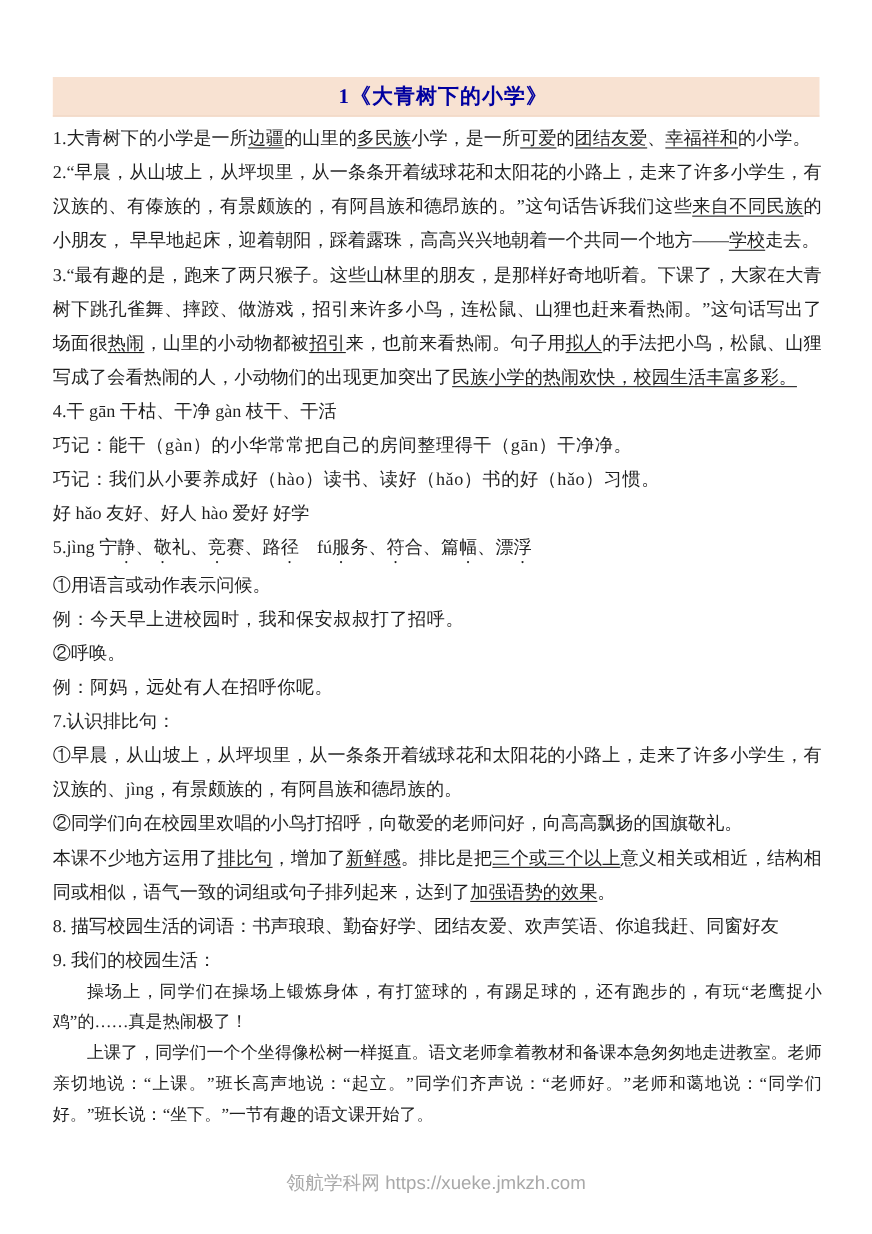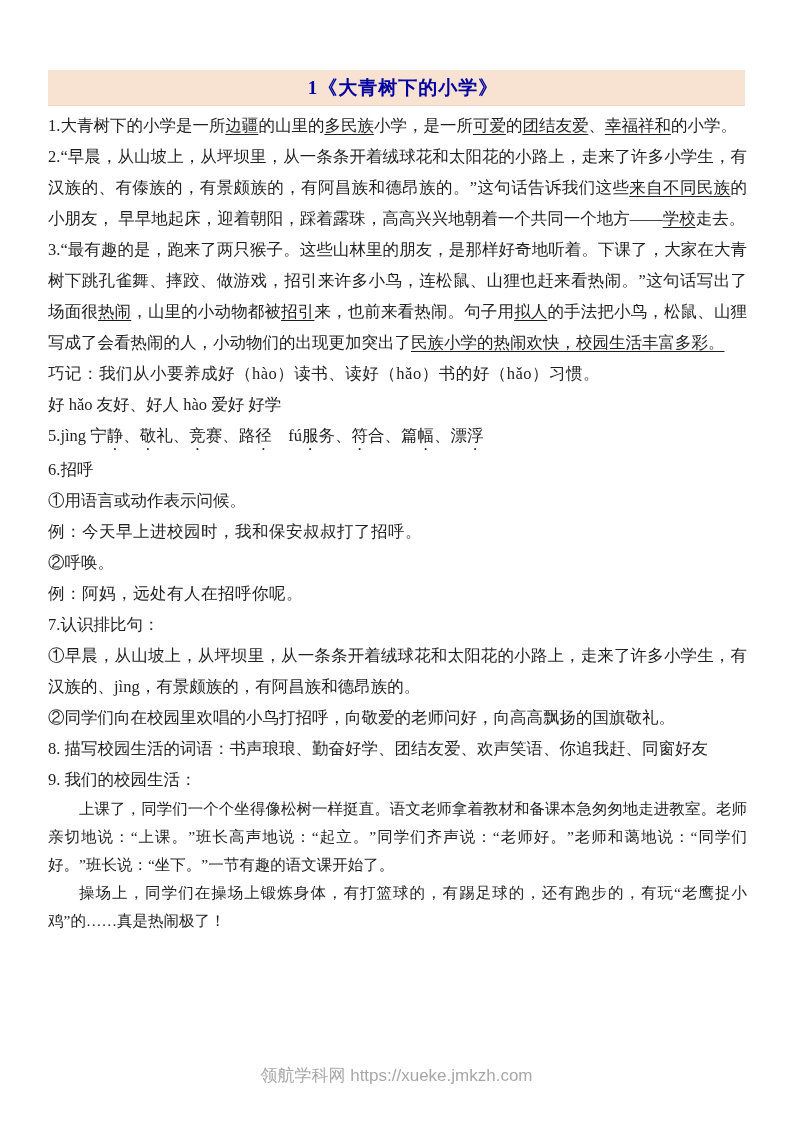--- a/index.html
+++ b/index.html
@@ -91,34 +91,36 @@
 <div class="page">
 
   <div class="title-band">
     <span class="title-text">1《大青树下的小学》</span>
   </div>
 
   <div class="content" id="content">
       <p class="para body"><span class="run">1.大青树下的小学是一所</span><span class="run u">边疆</span><span class="run">的山里的</span><span class="run u">多民族</span><span class="run">小学，是一所</span><span class="run u">可爱</span><span class="run">的</span><span class="run u">团结友爱</span><span class="run">、</span><span class="run u">幸福祥和</span><span class="run">的小学。</span></p>
       <p class="para body"><span class="run">2.“早晨，从山坡上，从坪坝里，从一条条开着绒球花和太阳花的小路上，走来了许多小学生，有汉族的、有傣族的，有景颇族的，有阿昌族和德昂族的。”这句话告诉我们这些</span><span class="run u">来自不同民族</span><span class="run">的小朋友， 早早地起床，迎着朝阳，踩着露珠，高高兴兴地朝着一个共同一个地方——</span><span class="run u">学校</span><span class="run">走去。</span></p>
       <p class="para body"><span class="run">3.“最有趣的是，跑来了两只猴子。这些山林里的朋友，是那样好奇地听着。下课了，大家在大青树下跳孔雀舞、摔跤、做游戏，招引来许多小鸟，连松鼠、山狸也赶来看热闹。”这句话写出了场面很</span><span class="run u">热闹</span><span class="run">，山里的小动物都被</span><span class="run u">招引</span><span class="run">来，也前来看热闹。句子用</span><span class="run u">拟人</span><span class="run">的手法把小鸟，松鼠、山狸写成了会看热闹的人，小动物们的出现更加突出了</span><span class="run u">民族小学的热闹欢快，校园生活丰富多彩。</span></p>
+      <p class="para body"><span class="run">4.干 gān 干枯、干净 gàn 枝干、干活</span></p>
+      <p class="para body kai"><span class="run">巧记：能干（gàn）的小华常常把自己的房间整理得干（gān）干净净。</span></p>
       <p class="para body kai"><span class="run">巧记：我们从小要养成好（hào）读书、读好（hǎo）书的好（hǎo）习惯。</span></p>
       <p class="para body"><span class="run">好 hǎo 友好、好人 hào 爱好 好学</span></p>
       <p class="para body"><span class="run">5.jìng 宁</span><span class="run em-dot">静</span><span class="run">、</span><span class="run em-dot">敬</span><span class="run">礼、</span><span class="run em-dot">竞</span><span class="run">赛、路</span><span class="run em-dot">径</span><span class="run">　fú</span><span class="run em-dot">服</span><span class="run">务、</span><span class="run em-dot">符</span><span class="run">合、篇</span><span class="run em-dot">幅</span><span class="run">、漂</span><span class="run em-dot">浮</span></p>
-      <p class="para body"><span class="run">6.招呼</span></p>
       <p class="para body"><span class="run">①用语言或动作表示问候。</span></p>
       <p class="para body kai"><span class="run">例：今天早上进校园时，我和保安叔叔打了招呼。</span></p>
       <p class="para body"><span class="run">②呼唤。</span></p>
       <p class="para body kai"><span class="run">例：阿妈，远处有人在招呼你呢。</span></p>
       <p class="para body"><span class="run">7.认识排比句：</span></p>
       <p class="para body"><span class="run">①早晨，从山坡上，从坪坝里，从一条条开着绒球花和太阳花的小路上，走来了许多小学生，有汉族的、jìng，有景颇族的，有阿昌族和德昂族的。</span></p>
       <p class="para body"><span class="run">②同学们向在校园里欢唱的小鸟打招呼，向敬爱的老师问好，向高高飘扬的国旗敬礼。</span></p>
+      <p class="para body"><span class="run">本课不少地方运用了</span><span class="run u">排比句</span><span class="run">，增加了</span><span class="run u">新鲜感</span><span class="run">。排比是把</span><span class="run u">三个或三个以上</span><span class="run">意义相关或相近，结构相同或相似，语气一致的词组或句子排列起来，达到了</span><span class="run u">加强语势的效果</span><span class="run">。</span></p>
       <p class="para body"><span class="run">8. 描写校园生活的词语：书声琅琅、勤奋好学、团结友爱、欢声笑语、你追我赶、同窗好友</span></p>
       <p class="para body"><span class="run">9. 我们的校园生活：</span></p>
+      <p class="para body small"><span class="run">操场上，同学们在操场上锻炼身体，有打篮球的，有踢足球的，还有跑步的，有玩“老鹰捉小鸡”的……真是热闹极了！</span></p>
       <p class="para body small"><span class="run">上课了，同学们一个个坐得像松树一样挺直。语文老师拿着教材和备课本急匆匆地走进教室。老师亲切地说：“上课。”班长高声地说：“起立。”同学们齐声说：“老师好。”老师和蔼地说：“同学们好。”班长说：“坐下。”一节有趣的语文课开始了。</span></p>
-      <p class="para body small"><span class="run">操场上，同学们在操场上锻炼身体，有打篮球的，有踢足球的，还有跑步的，有玩“老鹰捉小鸡”的……真是热闹极了！</span></p>
     </div>
 
   <div class="footer">
     <span>领航学科网 https://xueke.jmkzh.com</span>
   </div>
 
 </div>
 
 </body></html>

